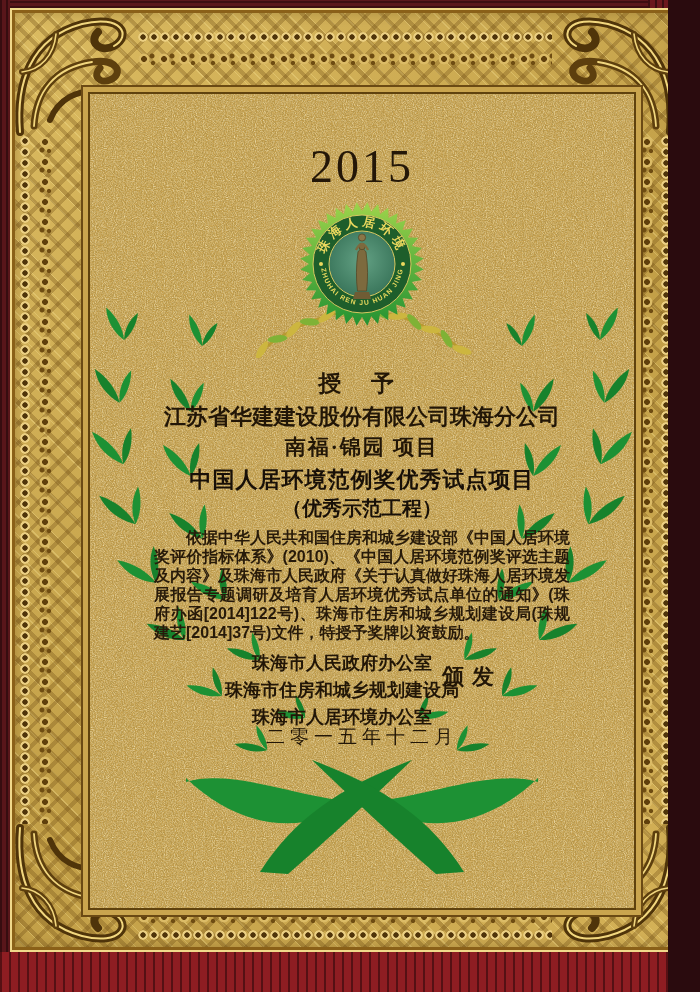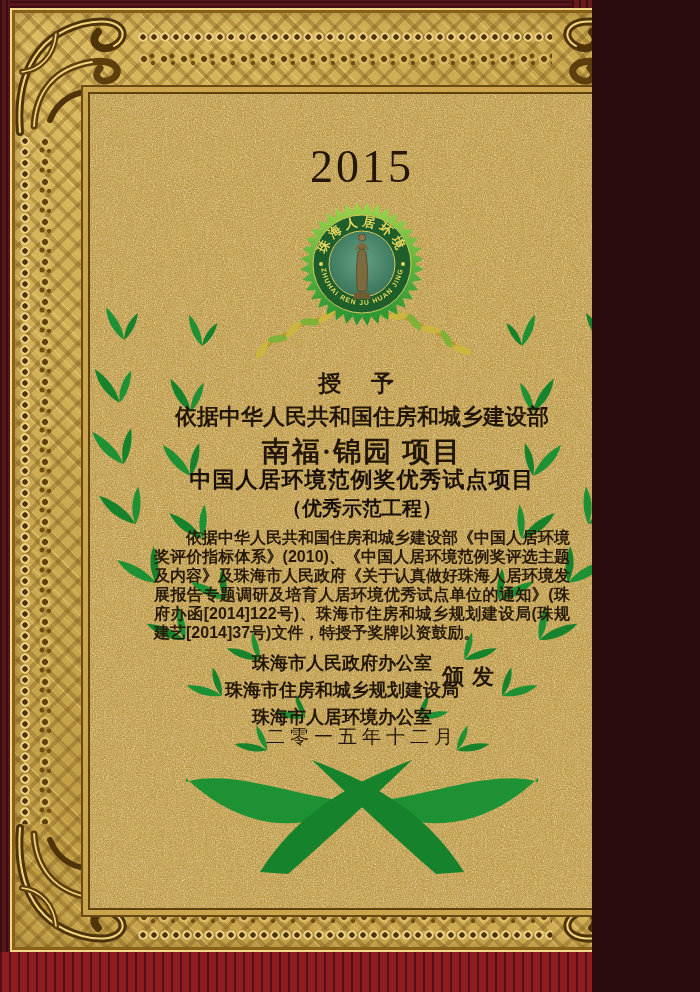--- a/index.html
+++ b/index.html
@@ -1,16 +1,16 @@
 <!DOCTYPE html>
 <html><head>
 <meta charset="utf-8">
 <style>
   html,body{margin:0;padding:0;background:#2a0b0e;}
-  .stage{position:relative;width:592px;height:992px;overflow:hidden;
+  .stage{position:relative;width:668px;height:992px;overflow:hidden;
          background:#4e1317;font-family:"Liberation Serif","DejaVu Serif",serif;}
 
   
   .wood-top{position:absolute;left:0;top:0;width:700px;height:8px;
     background:repeating-linear-gradient(0deg,#3c0e11 0 2px,#5a171b 2px 5px);}
   .wood-left{position:absolute;left:0;top:0;width:10px;height:992px;
     background:repeating-linear-gradient(90deg,#360d10 0 2px,#58161a 2px 6px);}
   .wood-right{position:absolute;right:0;top:0;width:20px;height:992px;
     background:repeating-linear-gradient(90deg,#3a0e11 0 2px,#6b181d 2px 7px);}
   .wood-bottom{position:absolute;left:0;bottom:0;width:700px;height:40px;
@@ -55,21 +55,21 @@
     box-shadow:0 0 0 5px #caa54e, 0 0 0 7px #6b4a14, inset 0 0 16px rgba(80,50,10,.4);}
   .panel-texture{position:absolute;inset:0;z-index:0;}
   .wreath{position:absolute;inset:0;z-index:1;}
   .content{position:absolute;inset:0;z-index:2;}
 
   .line{position:absolute;left:0;width:100%;text-align:center;color:#221607;}
   .year{top:46px;font-size:46px;letter-spacing:3px;color:#241708;}
   .emblem{position:absolute;left:152px;top:100px;width:240px;height:164px;}
   .grant{top:274px;font-size:23px;font-weight:bold;letter-spacing:12px;}
   .recipient{top:308px;font-size:22px;font-weight:bold;}
-  .project{top:339px;font-size:28px;font-weight:bold;letter-spacing:2px;}
+  .project{top:339px;font-size:21px;font-weight:bold;letter-spacing:2px;}
   .award-title{top:371px;font-size:22px;font-weight:800;letter-spacing:1px;
     font-family:"Liberation Sans","DejaVu Sans",sans-serif;color:#181008;}
   .award-sub{top:401px;font-size:20px;font-weight:800;
     font-family:"Liberation Sans","DejaVu Sans",sans-serif;color:#181008;text-align:center;}
   .citation{position:absolute;left:64px;top:434px;width:416px;font-size:16px;line-height:19px;
     font-weight:600;text-align:justify;text-indent:2em;color:#271a0a;
     font-family:"Liberation Sans","DejaVu Sans",sans-serif;}
   .issuers{position:absolute;left:0;top:556px;width:100%;text-align:center;
     transform:translateX(-20px);font-size:18px;font-weight:bold;line-height:27px;color:#221607;}
   .banfa{position:absolute;left:352px;top:568px;font-size:22px;font-weight:bold;
@@ -341,21 +341,21 @@
           <circle cx="161" cy="70" r="2" fill="#ecd95e"></circle>
           <text font-size="12.5" font-weight="bold" fill="#ecd95e" letter-spacing="4" font-family="Liberation Sans, DejaVu Sans, sans-serif">
             <textPath href="#tArc" startOffset="50%" text-anchor="middle">珠海人居环境</textPath>
           </text>
           <text font-size="6.8" font-weight="bold" fill="#e8d95e" letter-spacing="1.2" font-family="Liberation Sans, DejaVu Sans, sans-serif">
             <textPath href="#bArc" startOffset="50%" text-anchor="middle">ZHUHAI REN JU HUAN JING</textPath>
           </text>
         </svg>
 
         <div class="line grant">授 予</div>
-        <div class="line recipient">依据中华人民共和国住房和城乡建设部</div>
+        <div class="line recipient">江苏省华建建设股份有限公司珠海分公司</div>
         <div class="line project">南福·锦园 项目</div>
         <div class="line award-title">中国人居环境范例奖优秀试点项目</div>
         <div class="line award-sub">（优秀示范工程）</div>
         <div class="citation">依据中华人民共和国住房和城乡建设部《中国人居环境奖评价指标体系》(2010)、《中国人居环境范例奖评选主题及内容》及珠海市人民政府《关于认真做好珠海人居环境发展报告专题调研及培育人居环境优秀试点单位的通知》(珠府办函[2014]122号)、珠海市住房和城乡规划建设局(珠规建艺[2014]37号)文件，特授予奖牌以资鼓励。</div>
 
         <div class="issuers">
           <div>珠海市人民政府办公室</div>
           <div>珠海市住房和城乡规划建设局</div>
           <div>珠海市人居环境办公室</div>
         </div>

